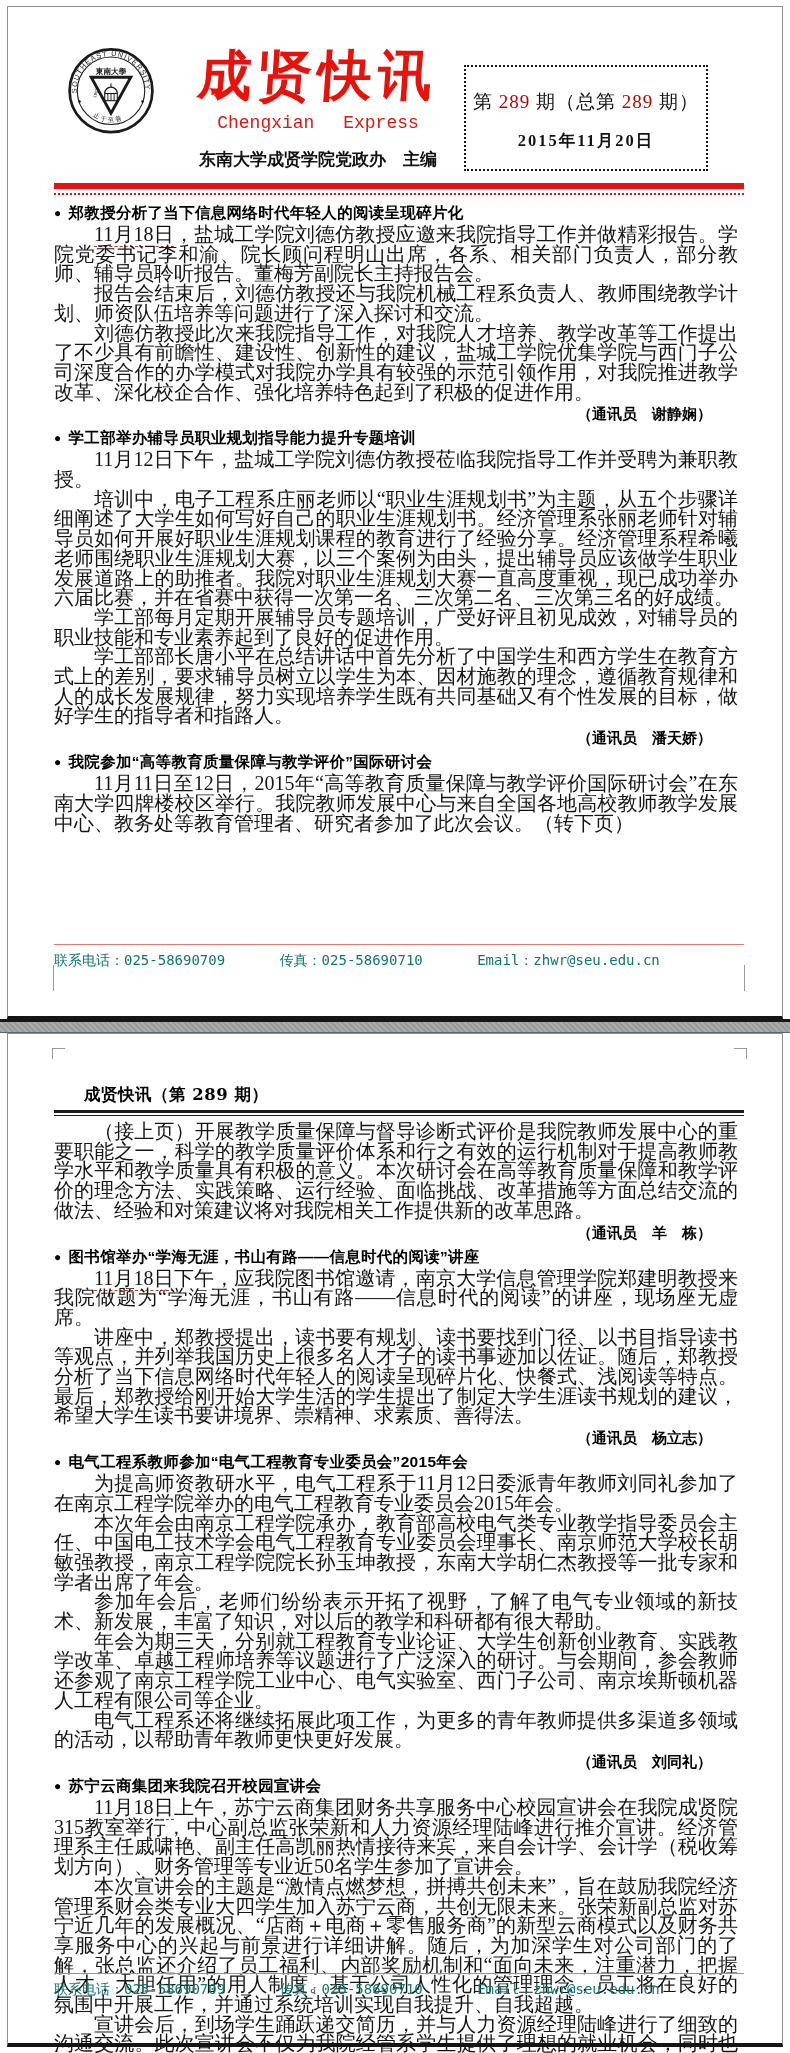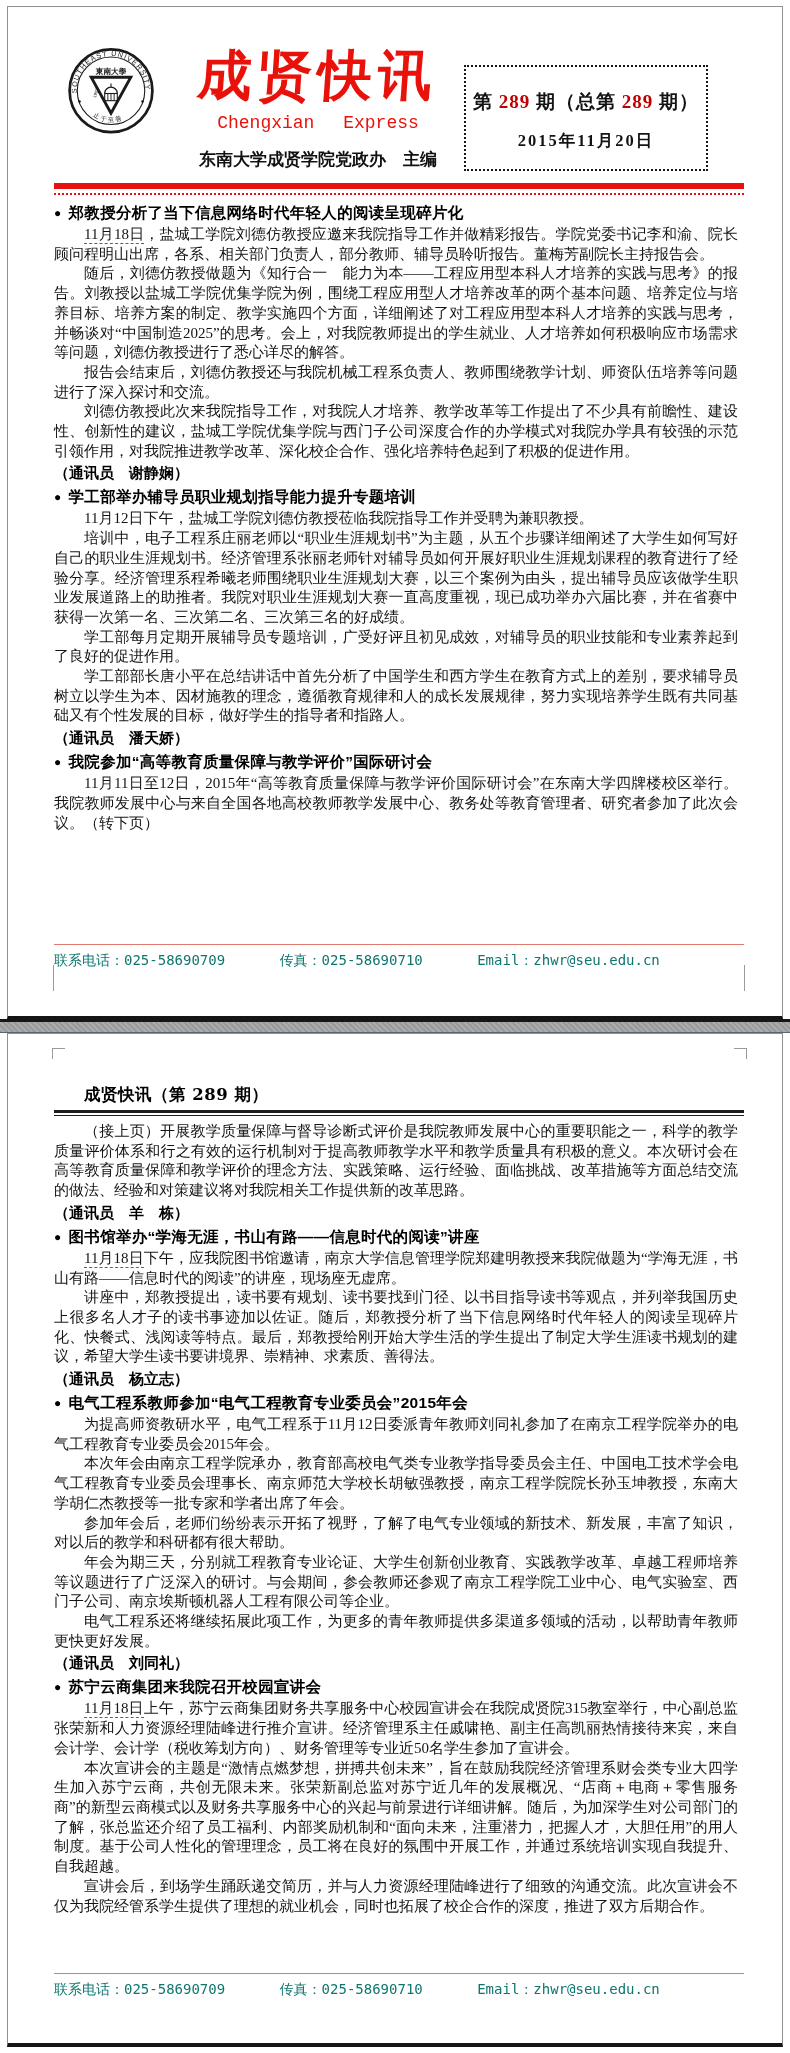--- a/index.html
+++ b/index.html
@@ -34,21 +34,21 @@
   }
   .publisher{
     position:absolute;left:142px;top:141px;width:336px;text-align:center;
     font-family:"Liberation Sans","DejaVu Sans",sans-serif;
     font-weight:bold;font-size:17px;color:#111;white-space:nowrap;
   }
   .issue-box{
     position:absolute;left:456px;top:58px;width:240px;height:102px;
     border:2px dotted #141414;text-align:center;
   }
-  .issue-line{margin-top:22px;font-size:19px;font-weight:700;color:#131313;letter-spacing:1px;white-space:nowrap;}
+  .issue-line{margin-top:22px;font-size:19px;font-weight:400;color:#131313;letter-spacing:1px;white-space:nowrap;}
   .issue-no{color:#c00000;}
   .issue-date{margin-top:15px;font-size:16.5px;font-weight:700;color:#131313;letter-spacing:2px;}
   .rule-thick{position:absolute;left:46px;top:176px;width:690px;height:6px;background:#e8100c;}
   .rule-dash{position:absolute;left:46px;top:186px;width:690px;height:0;border-top:2px dotted #e8100c;}
   
   .p2-title{
     position:absolute;left:76px;top:50px;
     font-family:"DejaVu Serif","Liberation Serif",serif;
     font-weight:bold;font-size:16.5px;color:#000;letter-spacing:.5px;
   }
@@ -59,25 +59,25 @@
   #articles-p1{top:192px;}
   #articles-p2{top:88px;}
   .headline{
     font-family:"Liberation Sans","DejaVu Sans",sans-serif;
     font-weight:bold;font-size:15.5px;line-height:21px;color:#000;
     margin:3px 0 1px 0;letter-spacing:.3px;
   }
   .bullet{font-size:12px;vertical-align:1px;margin-right:7px;}
   .para{
     margin:0;text-indent:2em;text-align:justify;
-    font-size:15px;line-height:19.7px;color:#141414;
+    font-size:20px;line-height:19.7px;color:#141414;
   }
   .date-ul{border-bottom:1px dashed #cc3333;padding-bottom:1px;}
   .byline{
-    font-weight:bold;font-size:15px;line-height:20px;
+    text-align:right;font-weight:bold;font-size:15px;line-height:20px;
     padding-right:26px;margin:2px 0 3px 0;color:#000;
   }
   
   .footer{
     position:absolute;left:46px;width:690px;border-top:1px solid #e0796e;
     padding-top:7px;font-family:"DejaVu Sans Mono","Liberation Mono",monospace;
     font-size:14px;color:#0f766e;white-space:nowrap;
   }
   #footer-p1{top:937px;}
   #footer-p2{top:939px;}
@@ -128,21 +128,20 @@
     <div class="issue-date">2015年11月20日</div>
   </div>
 
   <div class="rule-thick"></div>
   <div class="rule-dash"></div>
 
   <div class="articles" id="articles-p1">
       <div>
         <div class="headline"><span class="bullet">●</span><span>郑教授分析了当下信息网络时代年轻人的阅读呈现碎片化</span></div>
         <p class="para"><span class="date-ul">11月18日</span>，盐城工学院刘德仿教授应邀来我院指导工作并做精彩报告。学院党委书记李和渝、院长顾问程明山出席，各系、相关部门负责人，部分教师、辅导员聆听报告。董梅芳副院长主持报告会。</p>
-        <p class="para">随后，刘德仿教授做题为《知行合一　能力为本——工程应用型本科人才培养的实践与思考》的报告。刘教授以盐城工学院优集学院为例，围绕工程应用型人才培养改革的两个基本问题、培养定位与培养目标、培养方案的制定、教学实施四个方面，详细阐述了对工程应用型本科人才培养的实践与思考，并畅谈对“中国制造2025”的思考。会上，对我院教师提出的学生就业、人才培养如何积极响应市场需求等问题，刘德仿教授进行了悉心详尽的解答。</p>
         <p class="para">报告会结束后，刘德仿教授还与我院机械工程系负责人、教师围绕教学计划、师资队伍培养等问题进行了深入探讨和交流。</p>
         <p class="para">刘德仿教授此次来我院指导工作，对我院人才培养、教学改革等工作提出了不少具有前瞻性、建设性、创新性的建议，盐城工学院优集学院与西门子公司深度合作的办学模式对我院办学具有较强的示范引领作用，对我院推进教学改革、深化校企合作、强化培养特色起到了积极的促进作用。</p>
         <div class="byline">（通讯员　谢静娴）</div>
       </div>
       <div>
         <div class="headline"><span class="bullet">●</span><span>学工部举办辅导员职业规划指导能力提升专题培训</span></div>
         <p class="para">11月12日下午，盐城工学院刘德仿教授莅临我院指导工作并受聘为兼职教授。</p>
         <p class="para">培训中，电子工程系庄丽老师以“职业生涯规划书”为主题，从五个步骤详细阐述了大学生如何写好自己的职业生涯规划书。经济管理系张丽老师针对辅导员如何开展好职业生涯规划课程的教育进行了经验分享。经济管理系程希曦老师围绕职业生涯规划大赛，以三个案例为由头，提出辅导员应该做学生职业发展道路上的助推者。我院对职业生涯规划大赛一直高度重视，现已成功举办六届比赛，并在省赛中获得一次第一名、三次第二名、三次第三名的好成绩。</p>
         <p class="para">学工部每月定期开展辅导员专题培训，广受好评且初见成效，对辅导员的职业技能和专业素养起到了良好的促进作用。</p>
         <p class="para">学工部部长唐小平在总结讲话中首先分析了中国学生和西方学生在教育方式上的差别，要求辅导员树立以学生为本、因材施教的理念，遵循教育规律和人的成长发展规律，努力实现培养学生既有共同基础又有个性发展的目标，做好学生的指导者和指路人。</p>

